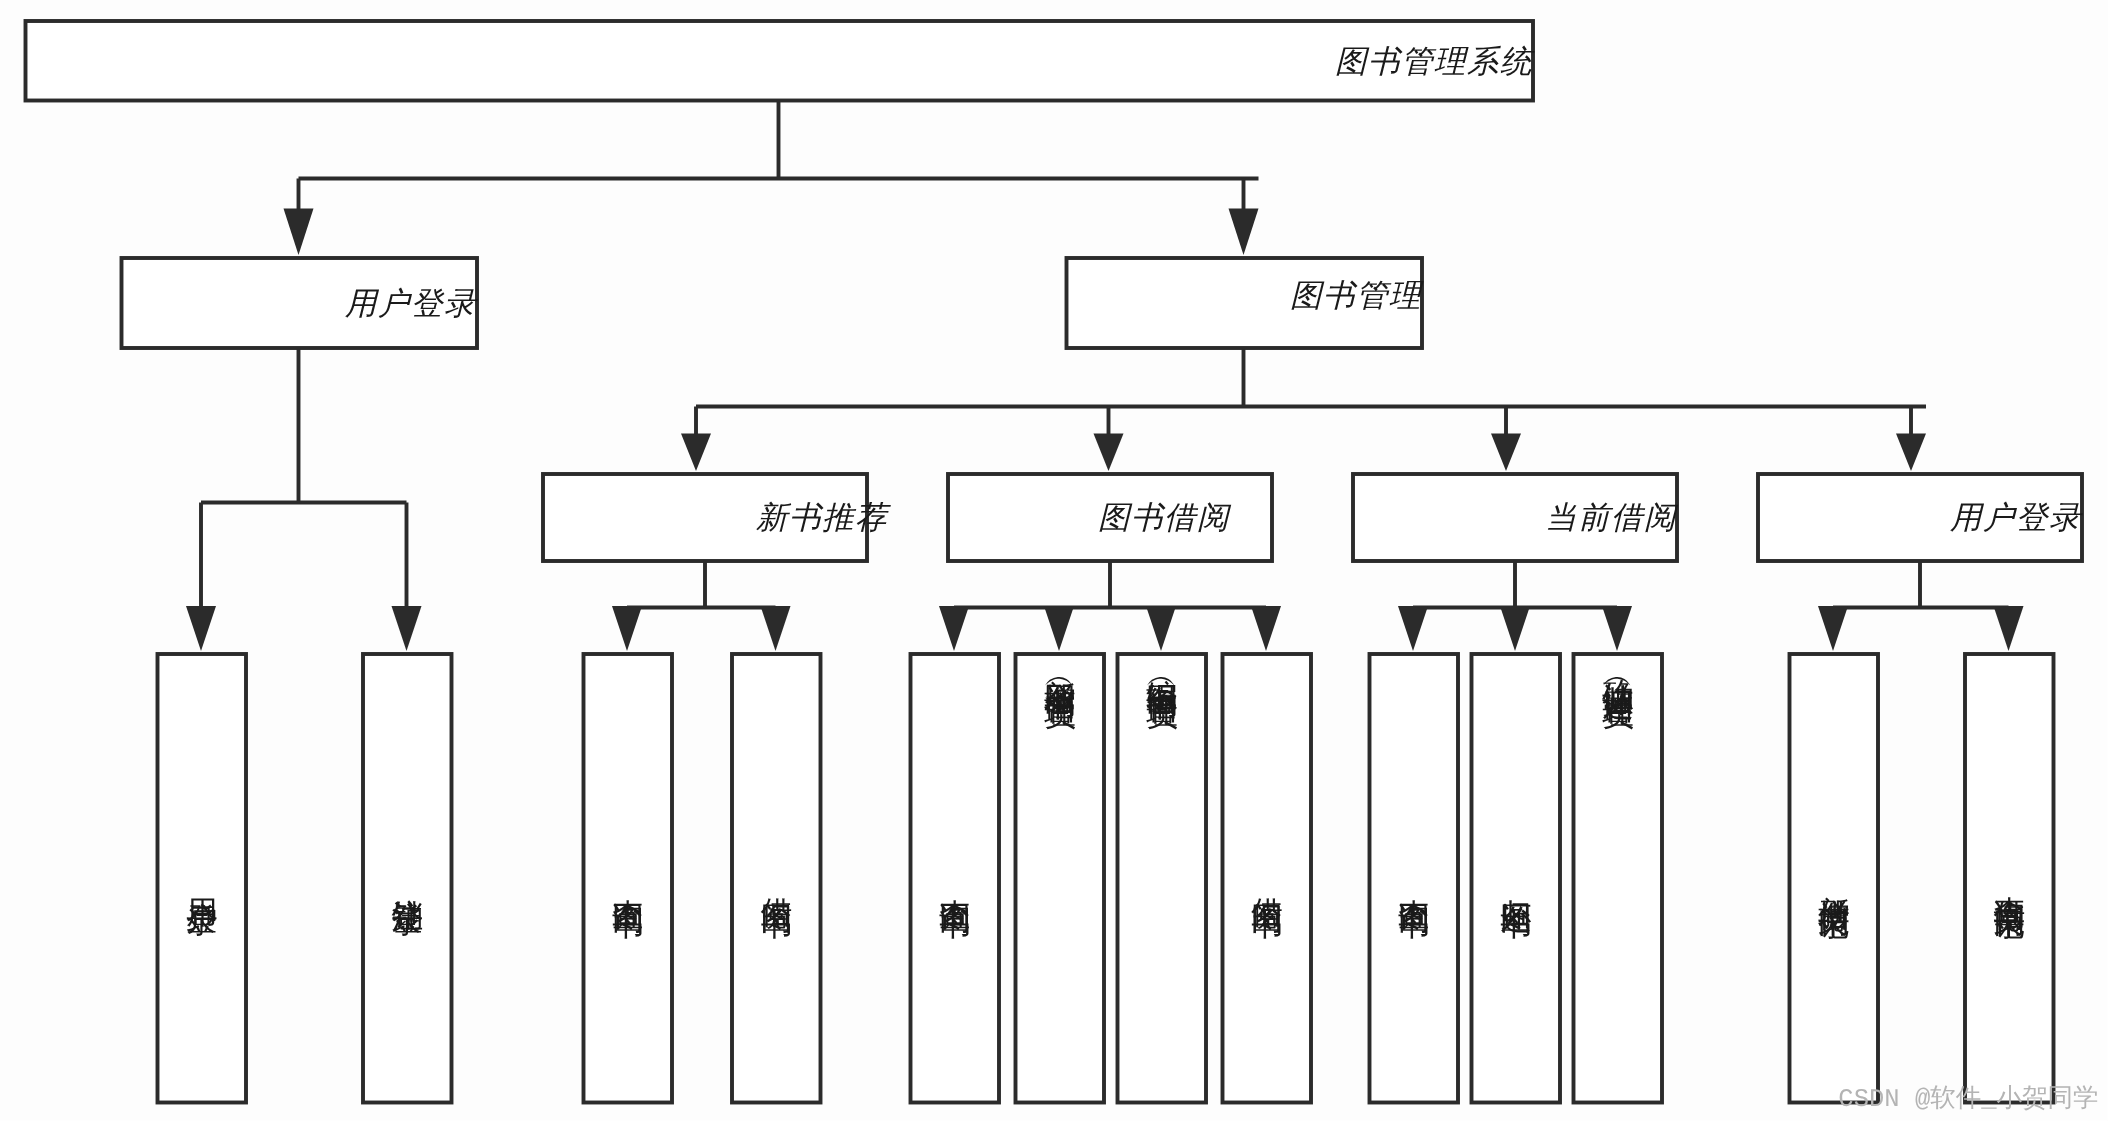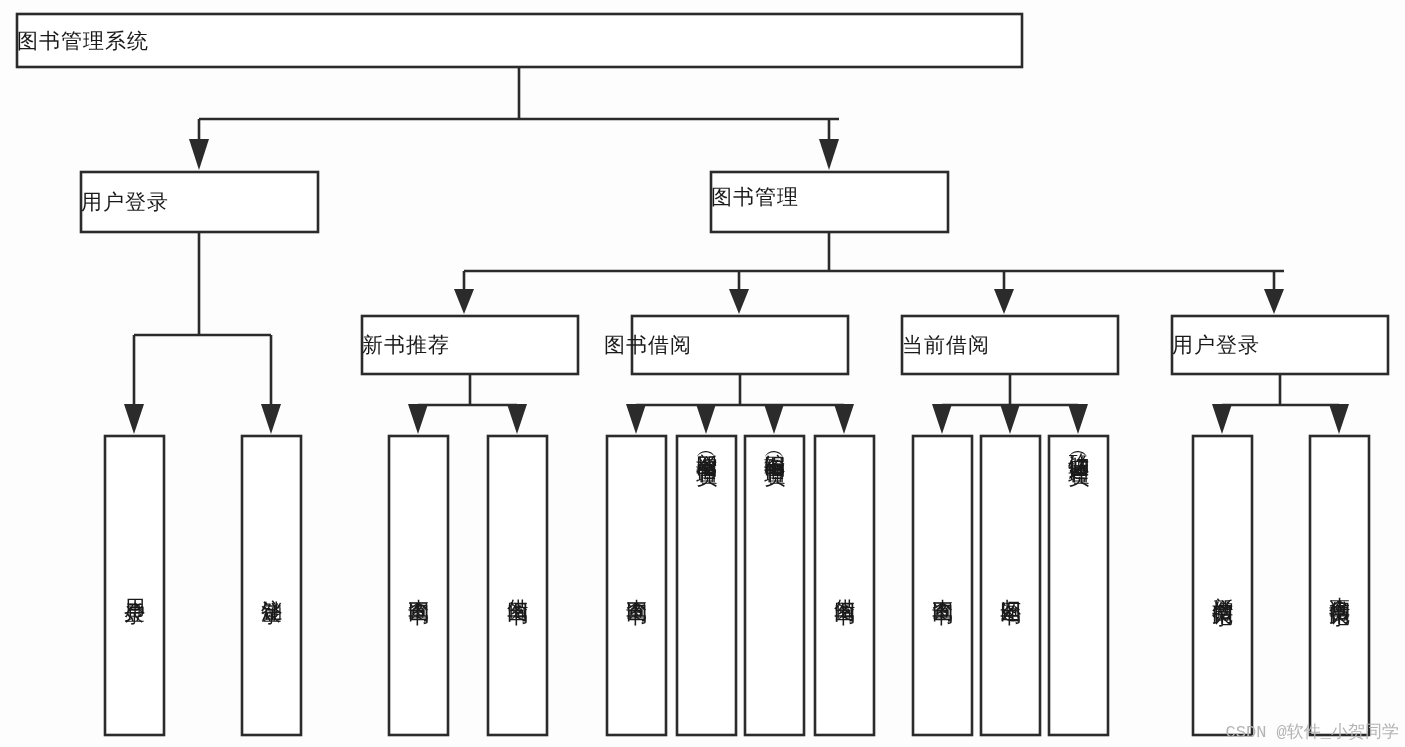--- a/index.html
+++ b/index.html
@@ -56,25 +56,26 @@
     line-height: 1.25;
     color: #1a1a1a;
     letter-spacing: 2px;
     white-space: nowrap;
     text-align: center;
   }
   .h-wrap {
     position: absolute;
     display: flex;
     align-items: center;
-    justify-content: flex-start;
+    justify-content: flex-end;
     pointer-events: none;
     font-size: 21px;
     color: #1a1a1a;
     letter-spacing: 1px;
+    font-style: italic;
   }
   #watermark {
     position: absolute;
     right: 6px;
     bottom: 4px;
     font-family: Liberation Mono, monospace;
     font-size: 17px;
     color: #b4b4b4;
     white-space: nowrap;
     user-select: none;
@@ -173,21 +174,21 @@
     <span>图书管理系统</span>
   </div>
 
   <div class="h-wrap" style="left:81px; top:172px; width:237px; height:60px;">
     <span>用户登录</span>
   </div>
   <div class="h-wrap" style="left:711px; top:172px; width:237px; height:50px;">
     <span>图书管理</span>
   </div>
 
-  <div class="h-wrap" style="left:362px; top:316px; width:216px; height:58px;border-radius:20px;">
+  <div class="h-wrap" style="left:376px; top:316px; width:216px; height:58px;border-radius:20px;">
     <span>新书推荐</span>
   </div>
   <div class="h-wrap" style="left:604px; top:316px; width:216px; height:58px;">
     <span>图书借阅</span>
   </div>
   <div class="h-wrap" style="left:902px; top:316px; width:216px; height:58px;">
     <span>当前借阅</span>
   </div>
   <div class="h-wrap" style="left:1172px; top:316px; width:216px; height:58px;">
     <span>用户登录</span>

